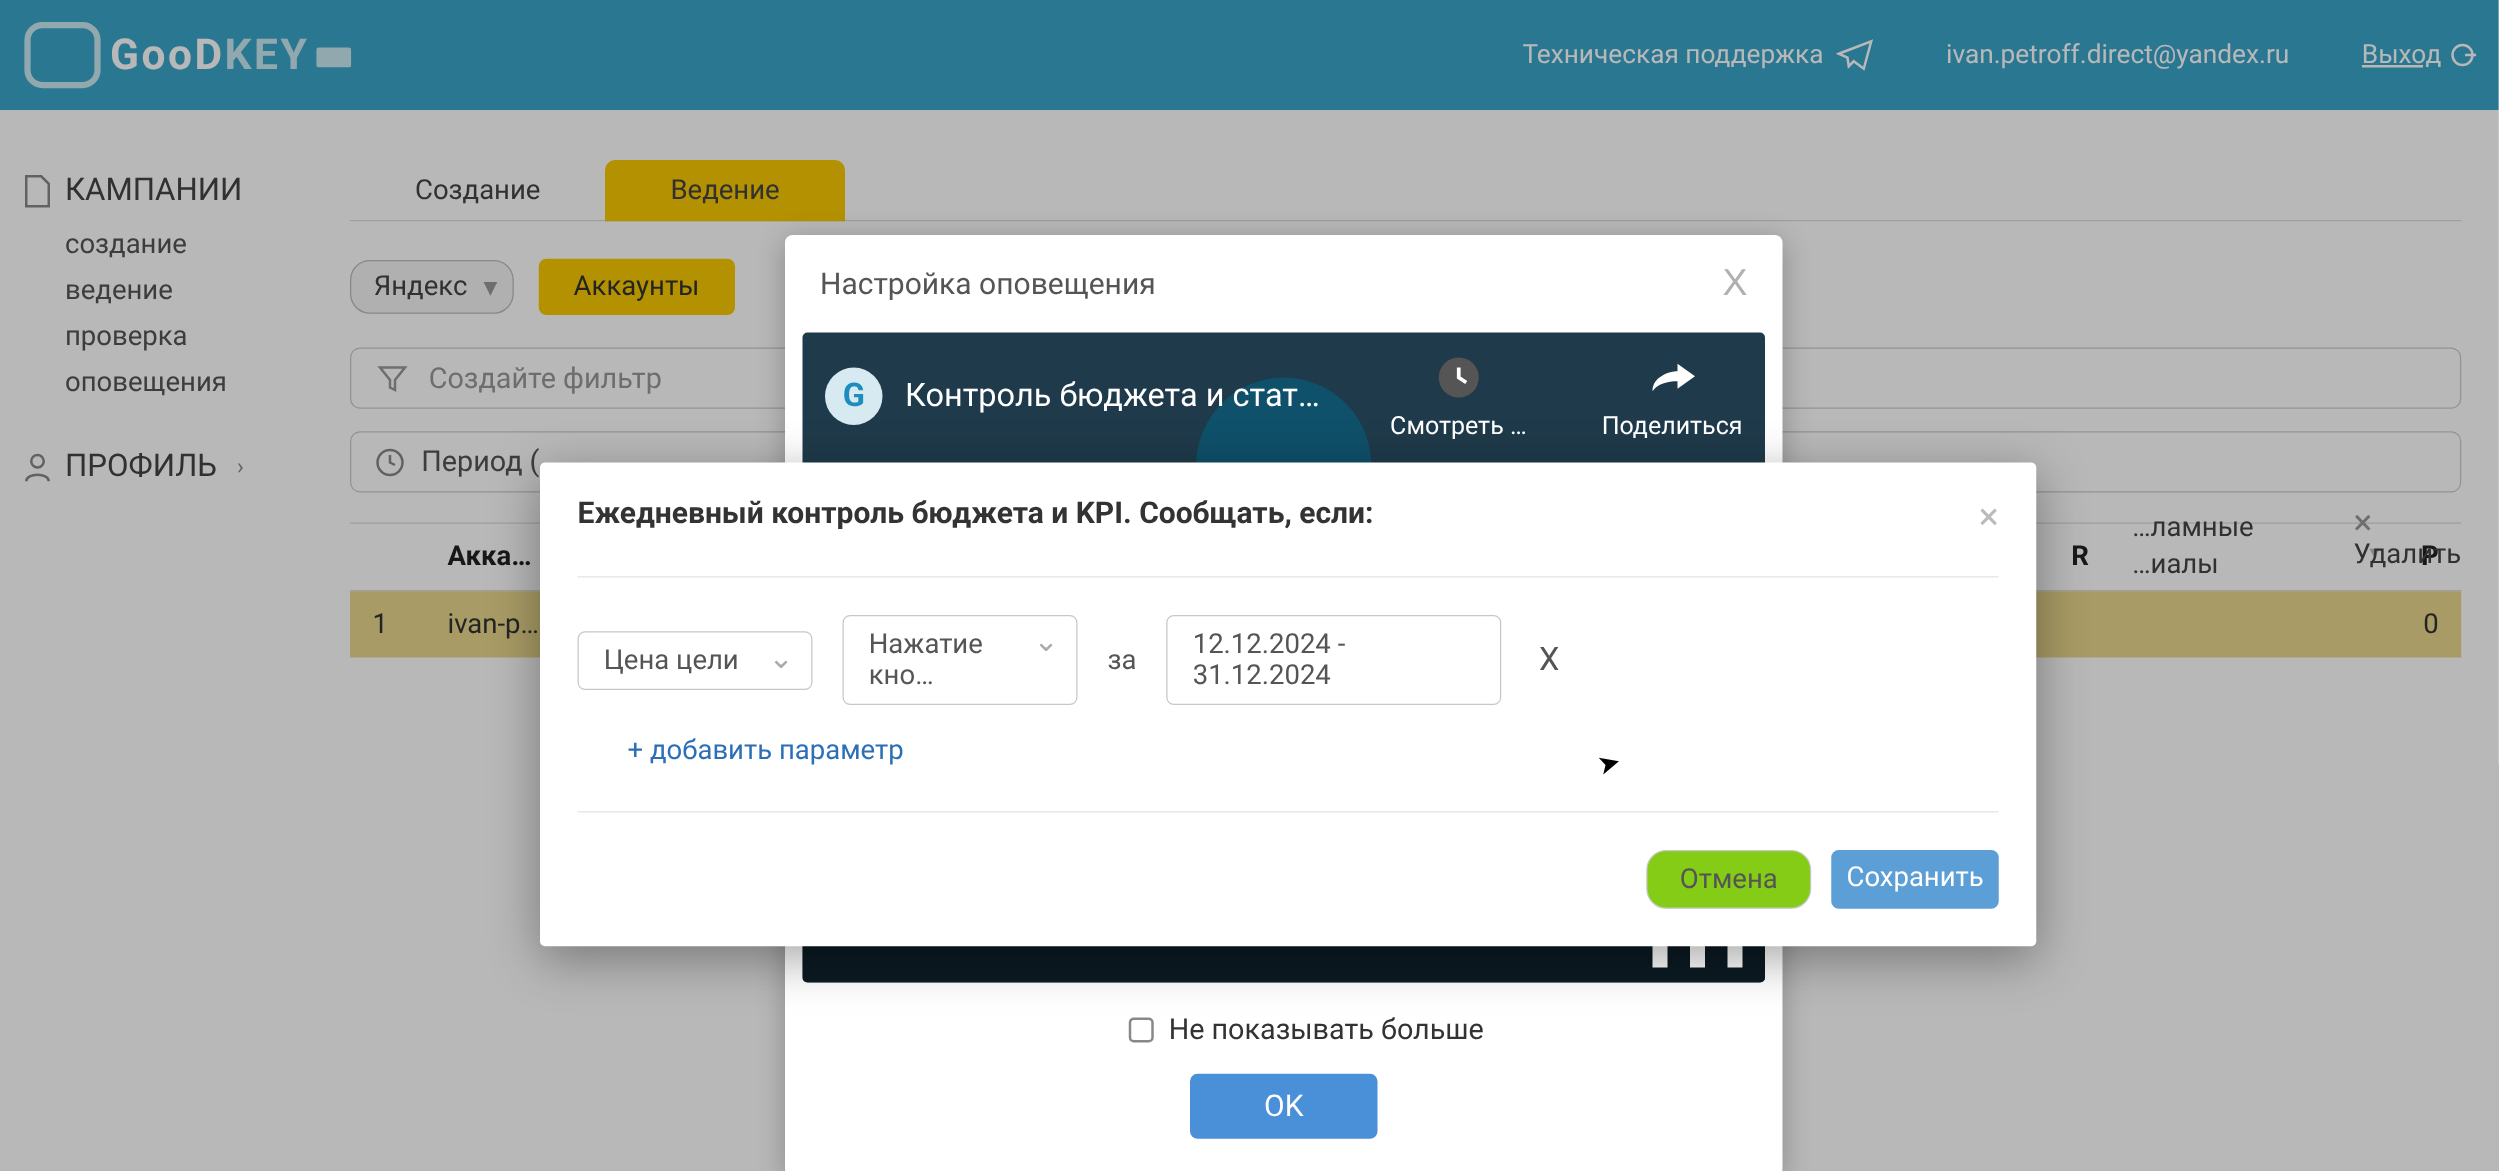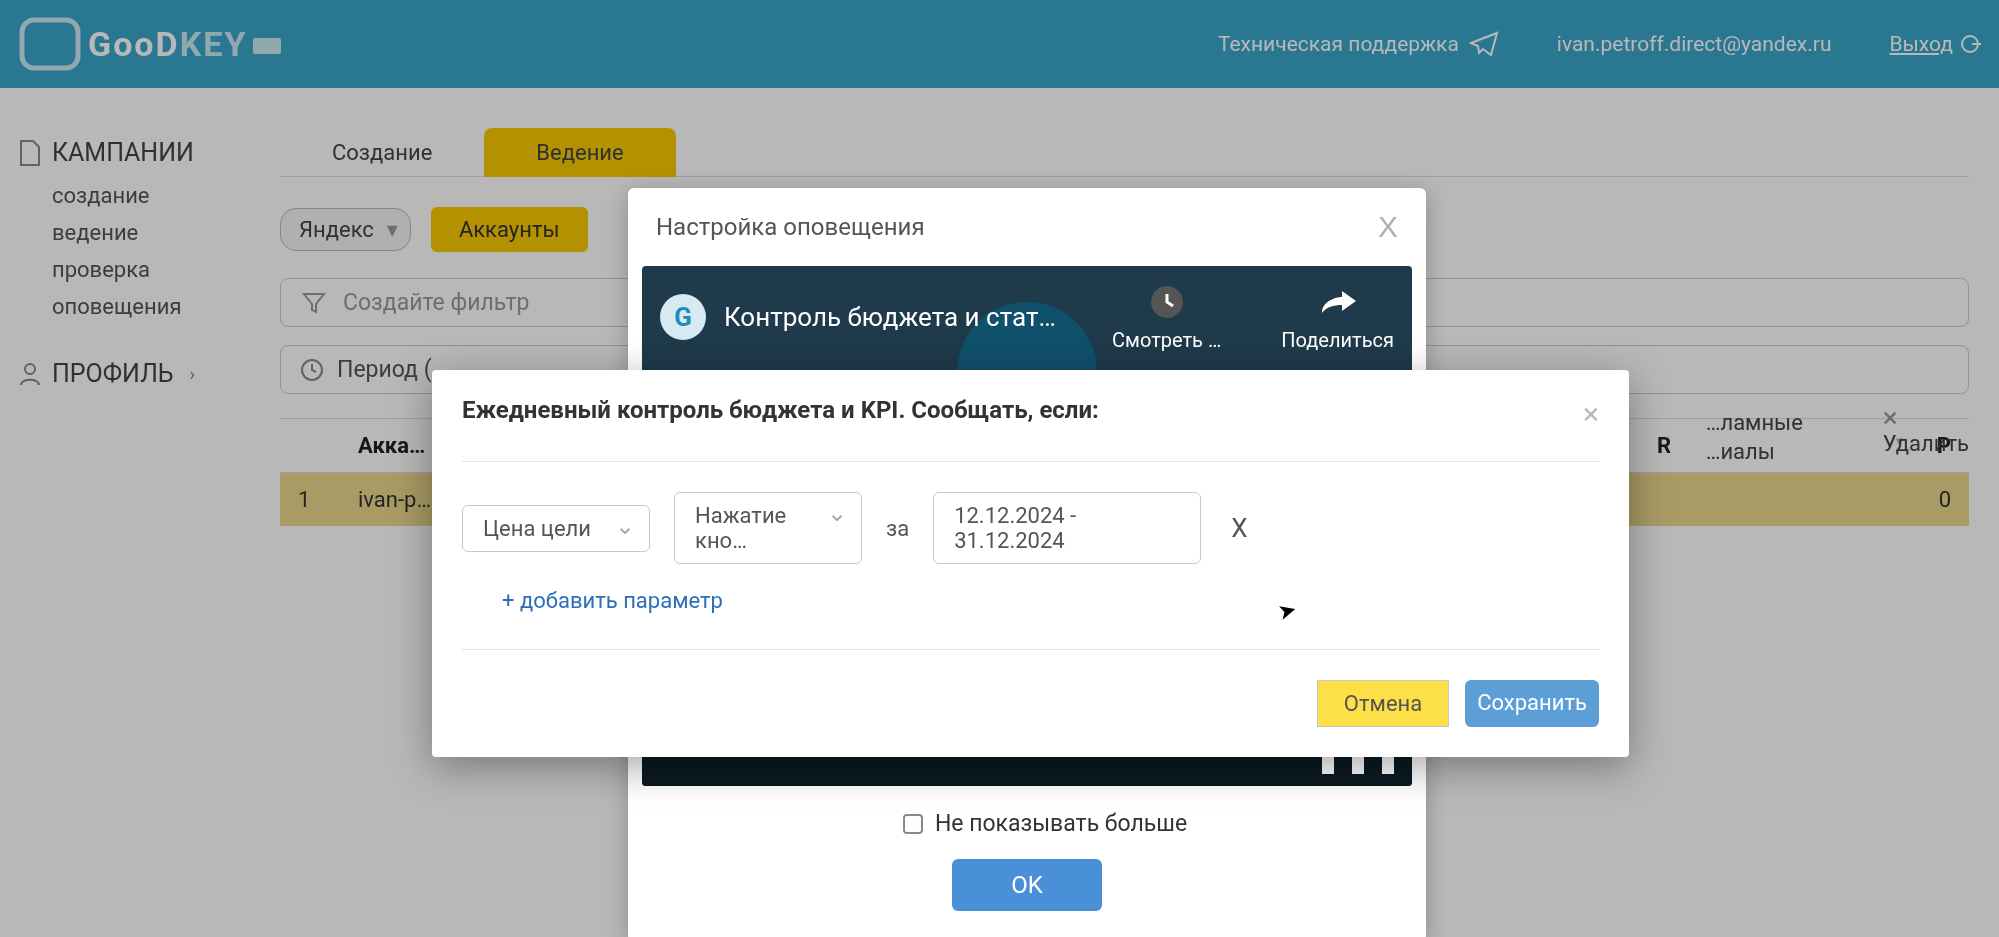--- a/index.html
+++ b/index.html
@@ -136,21 +136,21 @@
     }
     .sel:after { content:"⌄"; position:absolute; right:14px; top:6px; color:#aaa; font-size:24px;}
     .txt-in {
       border:1px solid #c7c7c7; border-radius:6px; padding:10px 20px;
       font-size:22px; color:#555; background:#fff;
     }
     .param-x { font-size:26px; color:#555; cursor:pointer; margin-left:6px; }
     .za { font-size:22px; color:#555; }
     .add-link { color:#2d6fb7; font-size:22px; margin-top:24px; padding-left:40px; cursor:pointer;}
     .modal2-footer { display:flex; justify-content:flex-end; gap:16px; margin-top:36px; border-top:1px solid #e4e4e4; padding-top:30px;}
-    .btn-cancel { border:1px solid #c7c7c7; border-radius:0; padding:10px 26px; font-size:22px; color:#555; background:#fde047; cursor:pointer;}
+    .btn-cancel { border:1px solid #c7c7c7; border-radius:16px; padding:10px 26px; font-size:22px; color:#555; background:#84cc16; cursor:pointer;}
     .btn-save { border-radius:6px; padding:10px 12px; font-size:22px; color:#fff; background:#5c9fd6; cursor:pointer;}
 
     .cursor-ptr {
       position:absolute; top:598px; left:1278px; font-size:22px; color:#000;
       transform: rotate(-15deg);
     }
 
     svg { display:block; }
   </style>
 </head>

